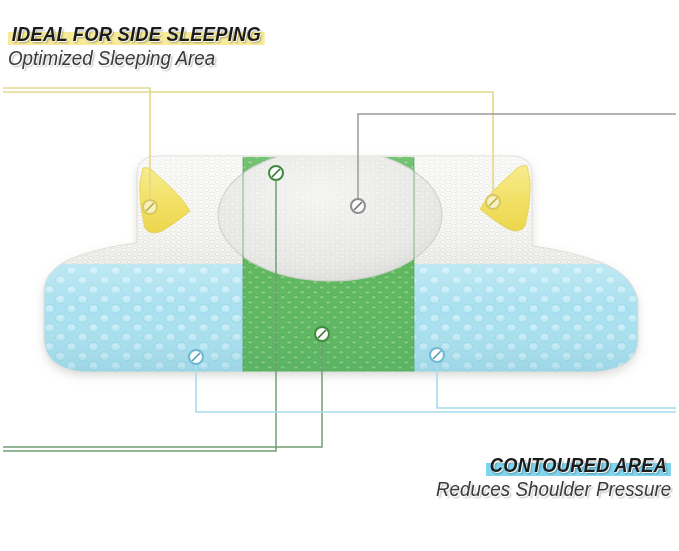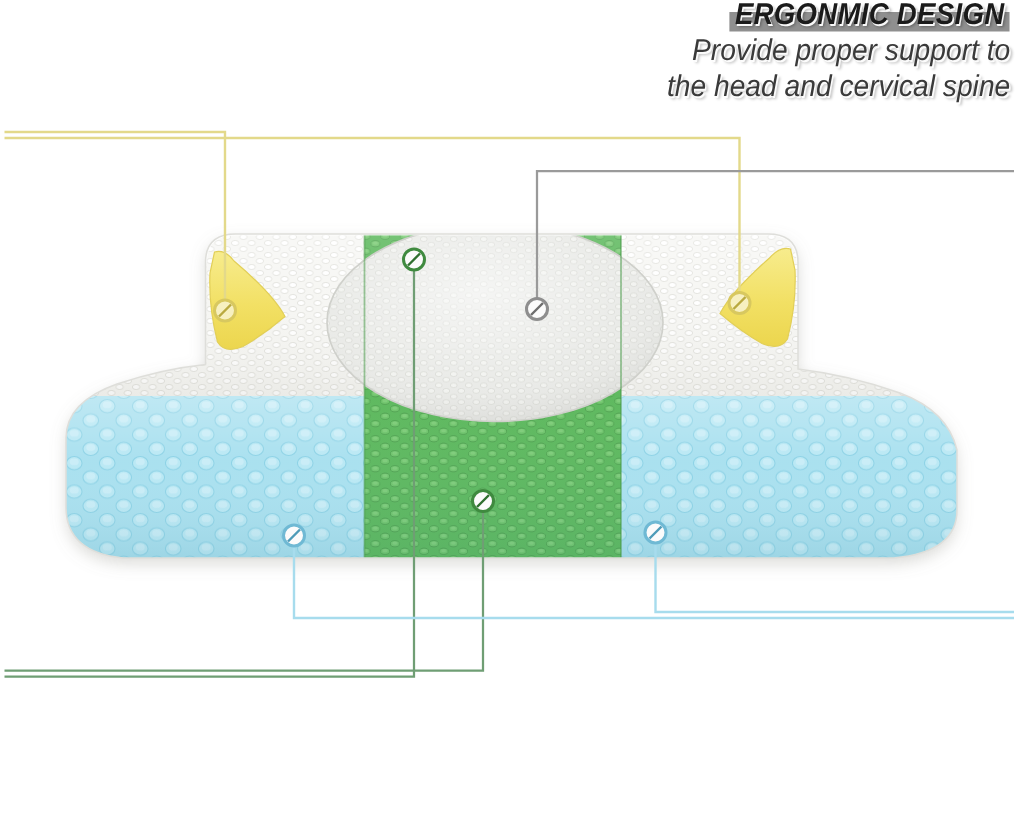--- a/index.html
+++ b/index.html
@@ -328,25 +328,31 @@
     <g>
       <circle cx="196" cy="357" r="7" fill="#fbfbfb" stroke="#6fb9d4" stroke-width="2"></circle>
       <path d="M 192,361 L 200,353" stroke="#4e9bb8" stroke-width="1.6"></path>
     </g>
     <g>
       <circle cx="437" cy="355" r="7" fill="#fbfbfb" stroke="#6fb9d4" stroke-width="2"></circle>
       <path d="M 433,359 L 441,351" stroke="#4e9bb8" stroke-width="1.6"></path>
     </g>
   </svg>
 
-
-  <div class="callout c-tr">
+  <div class="callout c-tl">
     <div class="heading">
-      <span class="hl" style="background:#8f8f8f"></span>
-      <span>ERGONMIC DESIGN</span>
+      <span class="hl" style="background:#f7eb9a"></span>
+      <span>IDEAL FOR SIDE SLEEPING</span>
     </div>
-    <div class="sub">Provide proper support to</div>
-    <div class="sub">the head and cervical spine</div>
+    <div class="sub">Optimized Sleeping Area</div>
   </div>
 
 
 
+  <div class="callout c-br">
+    <div class="heading">
+      <span class="hl" style="background:#7fd4ee"></span>
+      <span>CONTOURED AREA</span>
+    </div>
+    <div class="sub">Reduces Shoulder Pressure</div>
+  </div>
+
 </div>
 
 </body></html>

